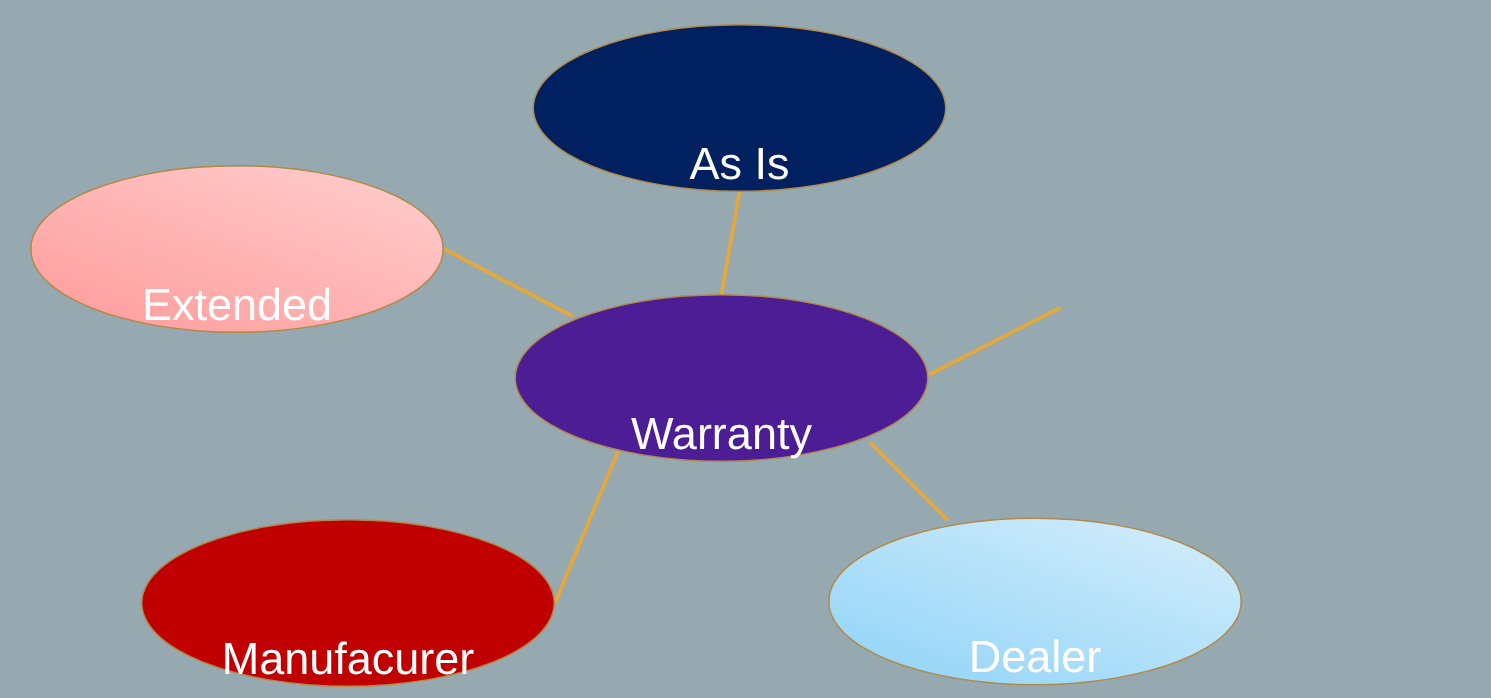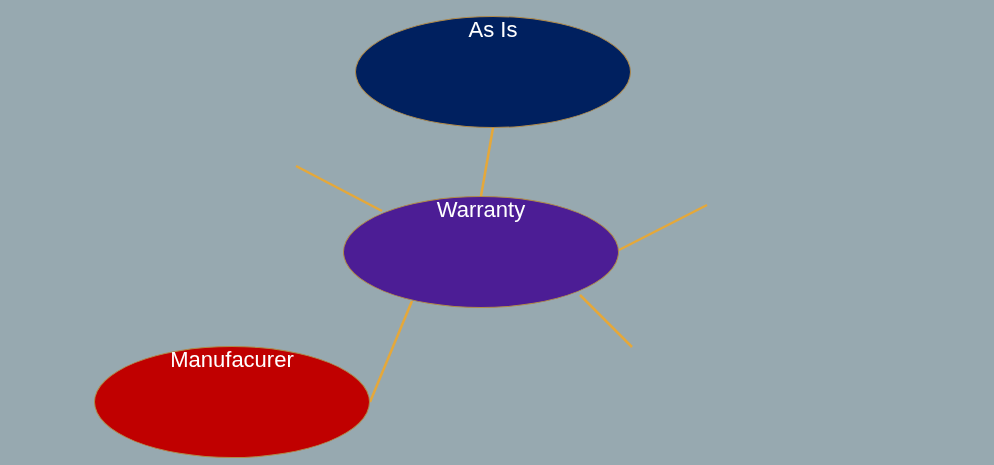--- a/index.html
+++ b/index.html
@@ -8,23 +8,23 @@
     background: #97a9b0;
     font-family: "Liberation Sans", sans-serif;
   }
   #canvas { position: relative; width: 994px; height: 465px; }
   #canvas svg { position: absolute; left: 0; top: 0; }
   .node {
     position: absolute;
     border-radius: 50%;
     box-sizing: border-box;
     border: 1.5px solid #b08a4a;
-    display: flex; align-items: flex-start; justify-content: center;
+    display: flex; align-items: flex-end; justify-content: center;
     color: #ffffff;
-    font-size: 22px;
+    font-size: 30px;
     cursor: pointer;
   }
   .node span { pointer-events: none; }
 </style>
 </head>
 <body style="background: rgb(151, 169, 176);">
 
 <div id="canvas">
   <svg id="connectors" width="994" height="465">
       <line x1="481" y1="196" x2="493" y2="128" stroke="#e5a83a" stroke-width="2.5"></line>
@@ -33,16 +33,22 @@
       <line x1="412" y1="301" x2="370" y2="402" stroke="#e5a83a" stroke-width="2.5"></line>
       <line x1="580" y1="295" x2="632" y2="347" stroke="#e5a83a" stroke-width="2.5"></line>
     </svg>
 
   <div class="node" id="node-center" style="left: 343px; top: 196px; width: 276px; height: 112px; background: #4c1d95;">
     <span>Warranty</span>
   </div>
   <div class="node" id="node-0" style="left: 355px; top: 16px; width: 276px; height: 112px; background: rgb(0, 32, 95);">
     <span>As Is</span>
   </div>
+  <div class="node" id="node-1" style="left: 20px; top: 110px; width: 276px; height: 112px; background: linear-gradient(20deg, rgb(255, 154, 154), rgb(255, 207, 207));">
+    <span>Extended</span>
+  </div>
   <div class="node" id="node-3" style="left: 94px; top: 346px; width: 276px; height: 112px; background: rgb(192, 0, 0);">
     <span>Manufacurer</span>
+  </div>
+  <div class="node" id="node-4" style="left: 552px; top: 345px; width: 276px; height: 112px; background: linear-gradient(20deg, rgb(143, 211, 248), rgb(214, 238, 251));">
+    <span>Dealer</span>
   </div>
 </div>
 
 </body></html>

